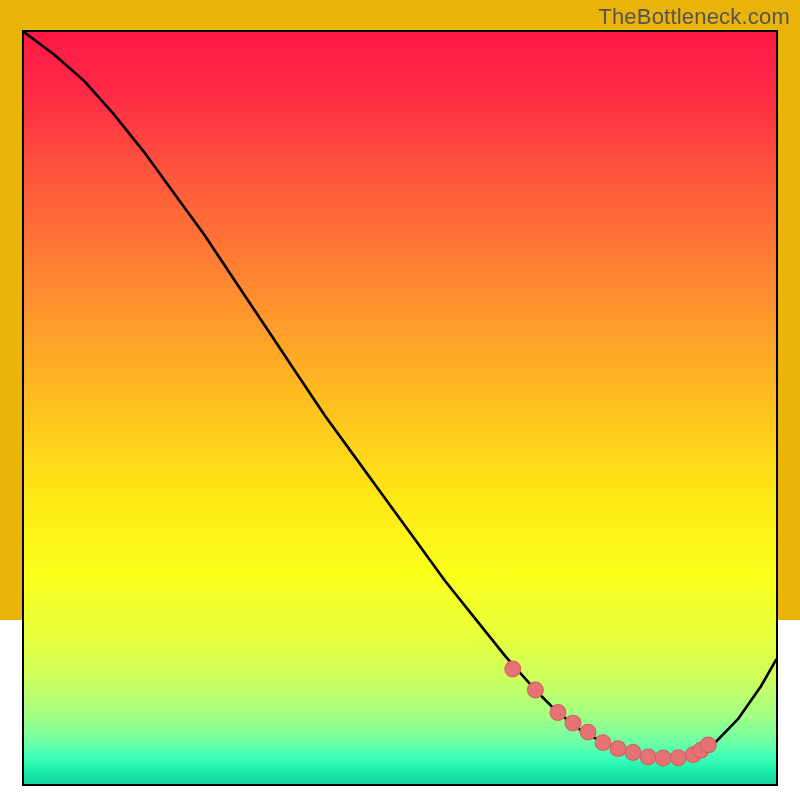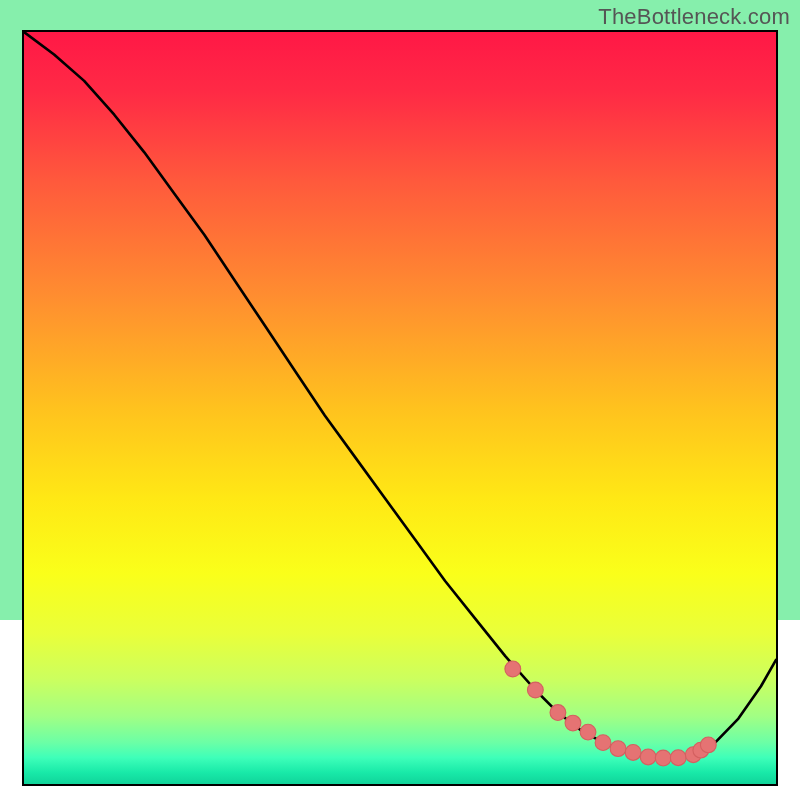--- a/index.html
+++ b/index.html
@@ -8,21 +8,21 @@
     width: 800px;
     height: 800px;
     overflow: hidden;
     font-family: Arial, Helvetica, sans-serif;
     background: #fff;
   }
   .frame {
     position: relative;
     width: 800px;
     height: 620px;
-    background: #86efac;
+    background: #eab308;
   }
   .watermark {
     position: absolute;
     top: 4px;
     right: 10px;
     font-size: 22px;
     font-weight: 400;
     color: #555;
     letter-spacing: 0.2px;
     z-index: 5;

